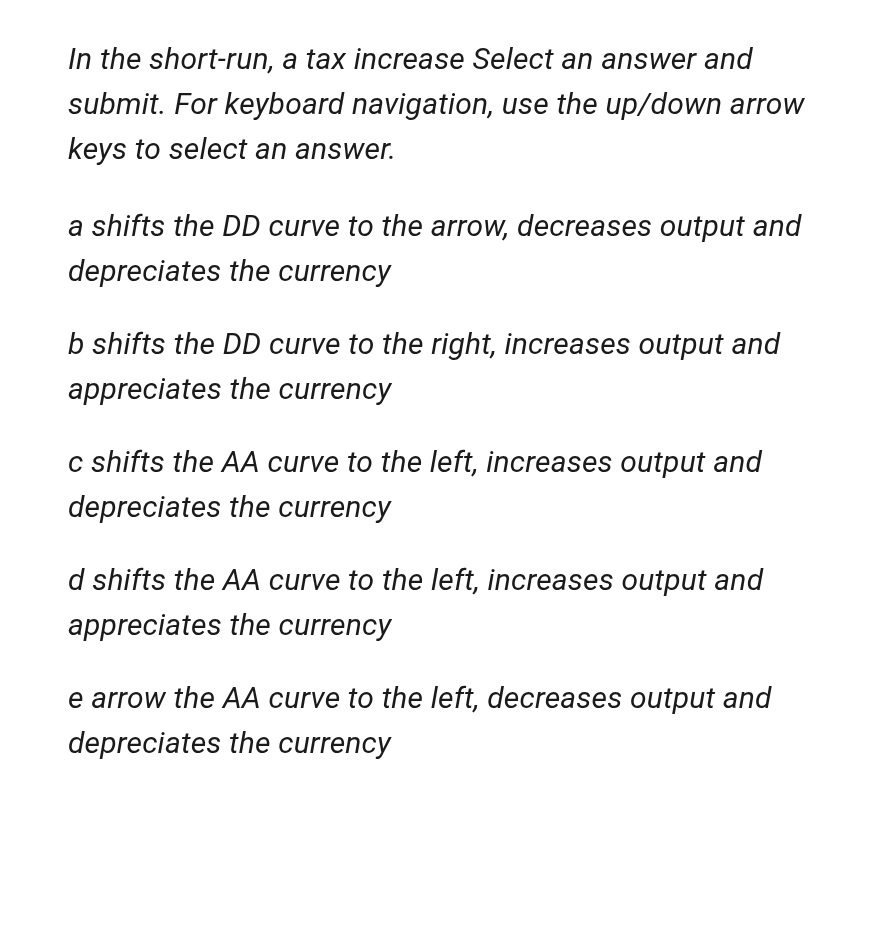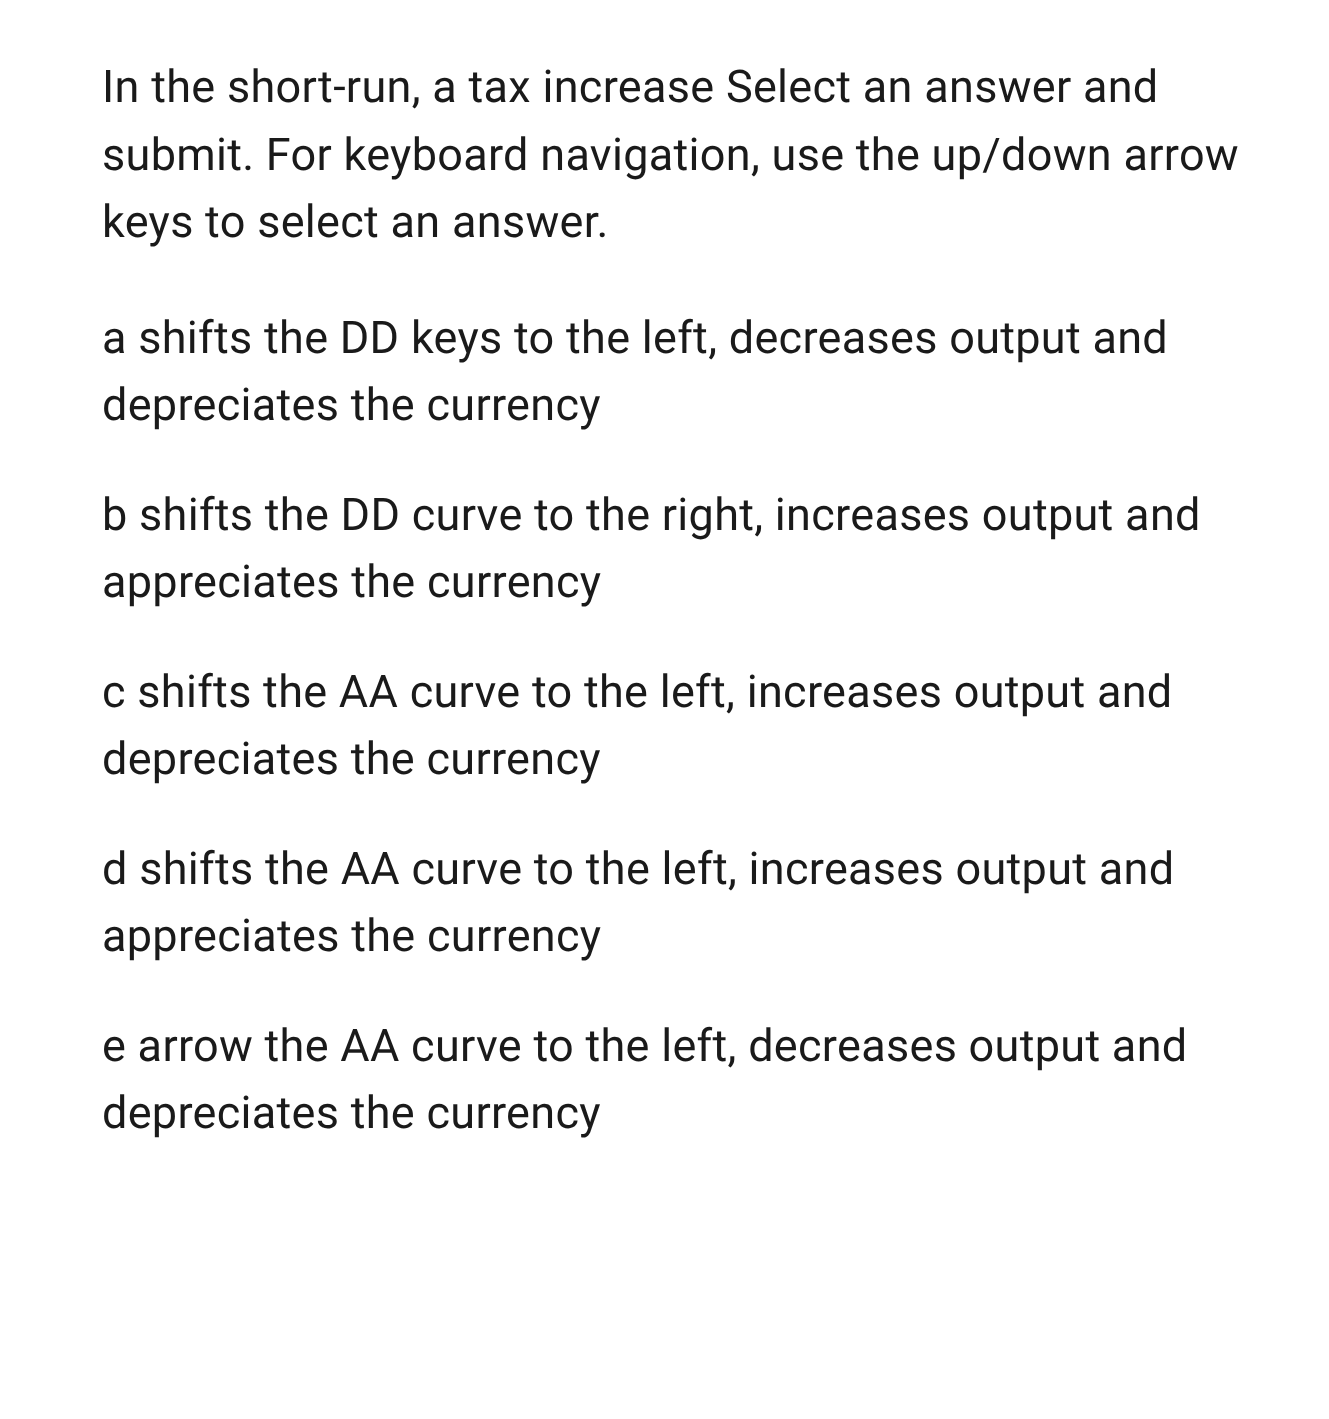--- a/index.html
+++ b/index.html
@@ -1,18 +1,19 @@
 <!DOCTYPE html>
 <html><head>
   <meta charset="utf-8">
   <style>
     * {
       margin: 0;
       padding: 0;
       box-sizing: border-box;
+      font-style: italic;
     }
     body {
       font-family: -apple-system, BlinkMacSystemFont, "Segoe UI", Roboto, "Helvetica Neue", Arial, sans-serif;
       background: #ffffff;
       width: 886px;
       height: 946px;
       padding: 36px 40px 40px 68px;
       color: #1a1a1a;
       font-size: 30px;
       line-height: 1.5;
@@ -27,21 +28,21 @@
     .option:last-child {
       margin-bottom: 0;
     }
   </style>
 </head>
 <body>
 
 <div class="question-text">In the short-run, a tax increase Select an answer and submit. For keyboard navigation, use the up/down arrow keys to select an answer.</div>
 
 <div class="option">
-  <span>a shifts the DD keys to the left, decreases output and depreciates the currency</span>
+  <span>a shifts the DD curve to the arrow, decreases output and depreciates the currency</span>
 </div>
 
 <div class="option">
   <span>b shifts the DD curve to the right, increases output and appreciates the currency</span>
 </div>
 
 <div class="option">
   <span>c shifts the AA curve to the left, increases output and depreciates the currency</span>
 </div>
 

